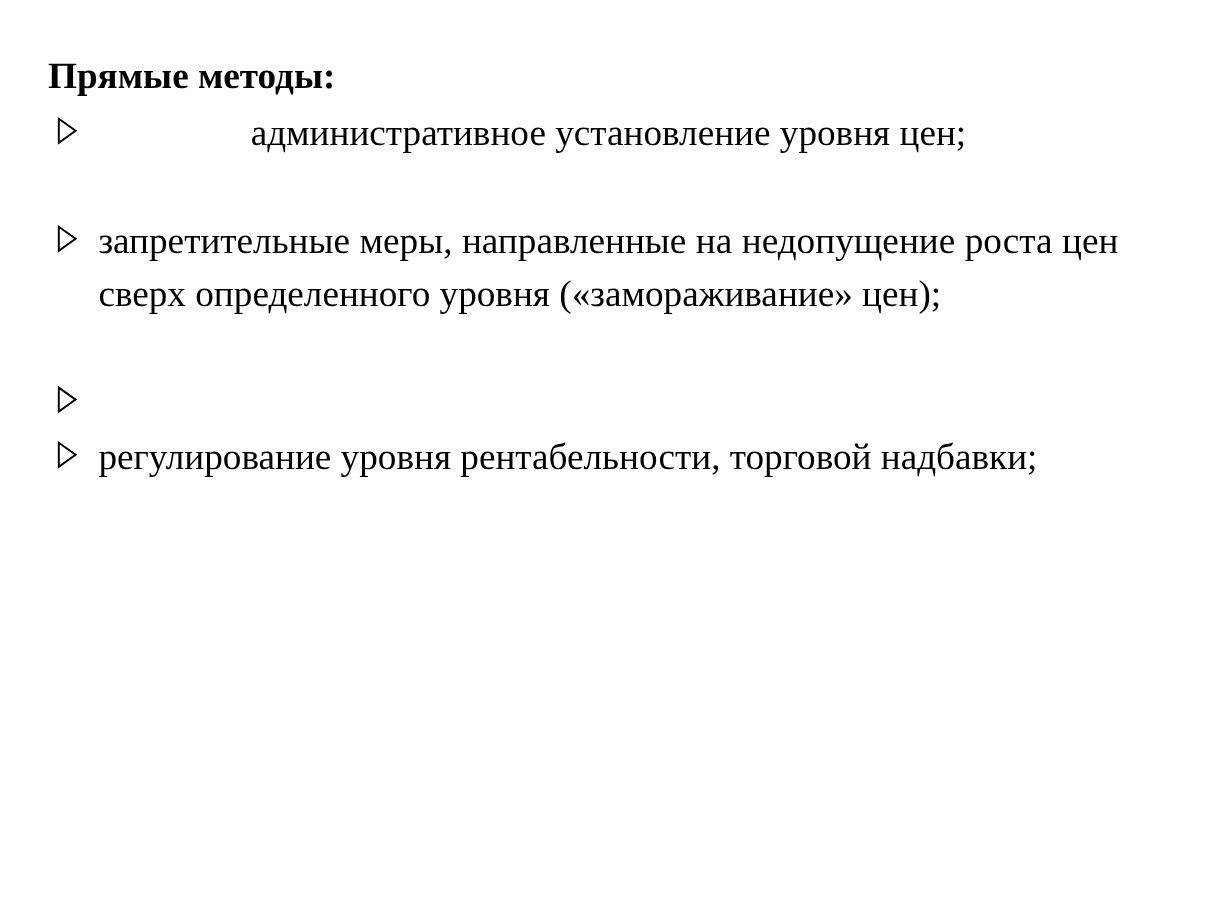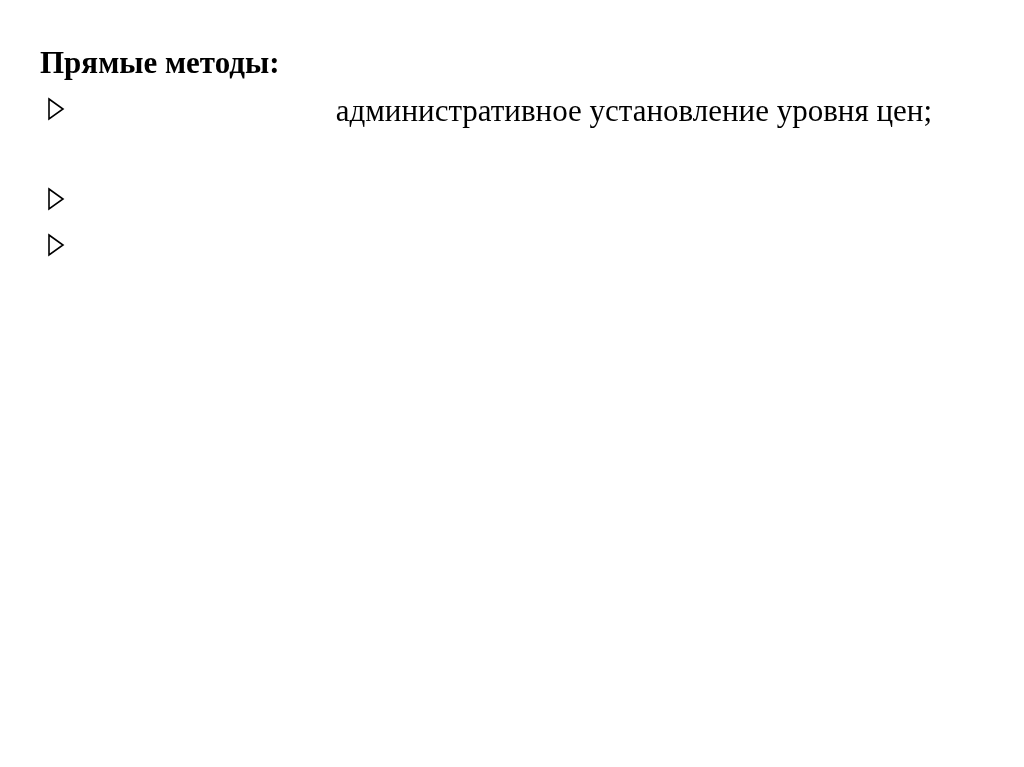--- a/index.html
+++ b/index.html
@@ -39,21 +39,21 @@
   .bullet-item {
     position: relative;
     padding-left: 42px;
     margin: 0 0 2px 0;
     font-size: 31px;
     line-height: 1.42;
     text-align: justify;
     text-justify: inter-word;
   }
   .bullet-item.no-justify {
-    text-align: right;
+    text-align: center;
   }
   .bullet-marker {
     position: absolute;
     left: 6px;
     top: 7px;
     width: 24px;
     height: 26px;
     display: block;
   }
   .bullet-marker svg {
@@ -82,32 +82,41 @@
 
     <li class="bullet-item no-justify">
       <span class="bullet-marker">
         <svg width="24" height="26" viewBox="0 0 24 26" xmlns="http://www.w3.org/2000/svg">
           <path d="M3 3 L17 13 L3 23 Z" fill="none" stroke="#000000" stroke-width="1.6" stroke-linejoin="miter"></path>
         </svg>
       </span>
       <span class="bullet-text">административное установление уровня цен;</span>
     </li>
 
+    <li class="bullet-item">
+      <span class="bullet-marker">
+        <svg width="24" height="26" viewBox="0 0 24 26" xmlns="http://www.w3.org/2000/svg">
+          <path d="M3 3 L17 13 L3 23 Z" fill="none" stroke="#000000" stroke-width="1.6" stroke-linejoin="miter"></path>
+        </svg>
+      </span>
+      <span class="bullet-text">запретительные меры, направленные на недопущение роста цен сверх определенного уровня («замораживание» цен);</span>
+    </li>
 
     <li class="bullet-item">
       <span class="bullet-marker">
         <svg width="24" height="26" viewBox="0 0 24 26" xmlns="http://www.w3.org/2000/svg">
           <path d="M3 3 L17 13 L3 23 Z" fill="none" stroke="#000000" stroke-width="1.6" stroke-linejoin="miter"></path>
         </svg>
       </span>
     </li>
 
     <li class="bullet-item">
       <span class="bullet-marker">
         <svg width="24" height="26" viewBox="0 0 24 26" xmlns="http://www.w3.org/2000/svg">
           <path d="M3 3 L17 13 L3 23 Z" fill="none" stroke="#000000" stroke-width="1.6" stroke-linejoin="miter"></path>
         </svg>
       </span>
+      <span class="bullet-text">регулирование уровня рентабельности, торговой надбавки;</span>
     </li>
 
   </ul>
 
 </div>
 
 </body></html>

